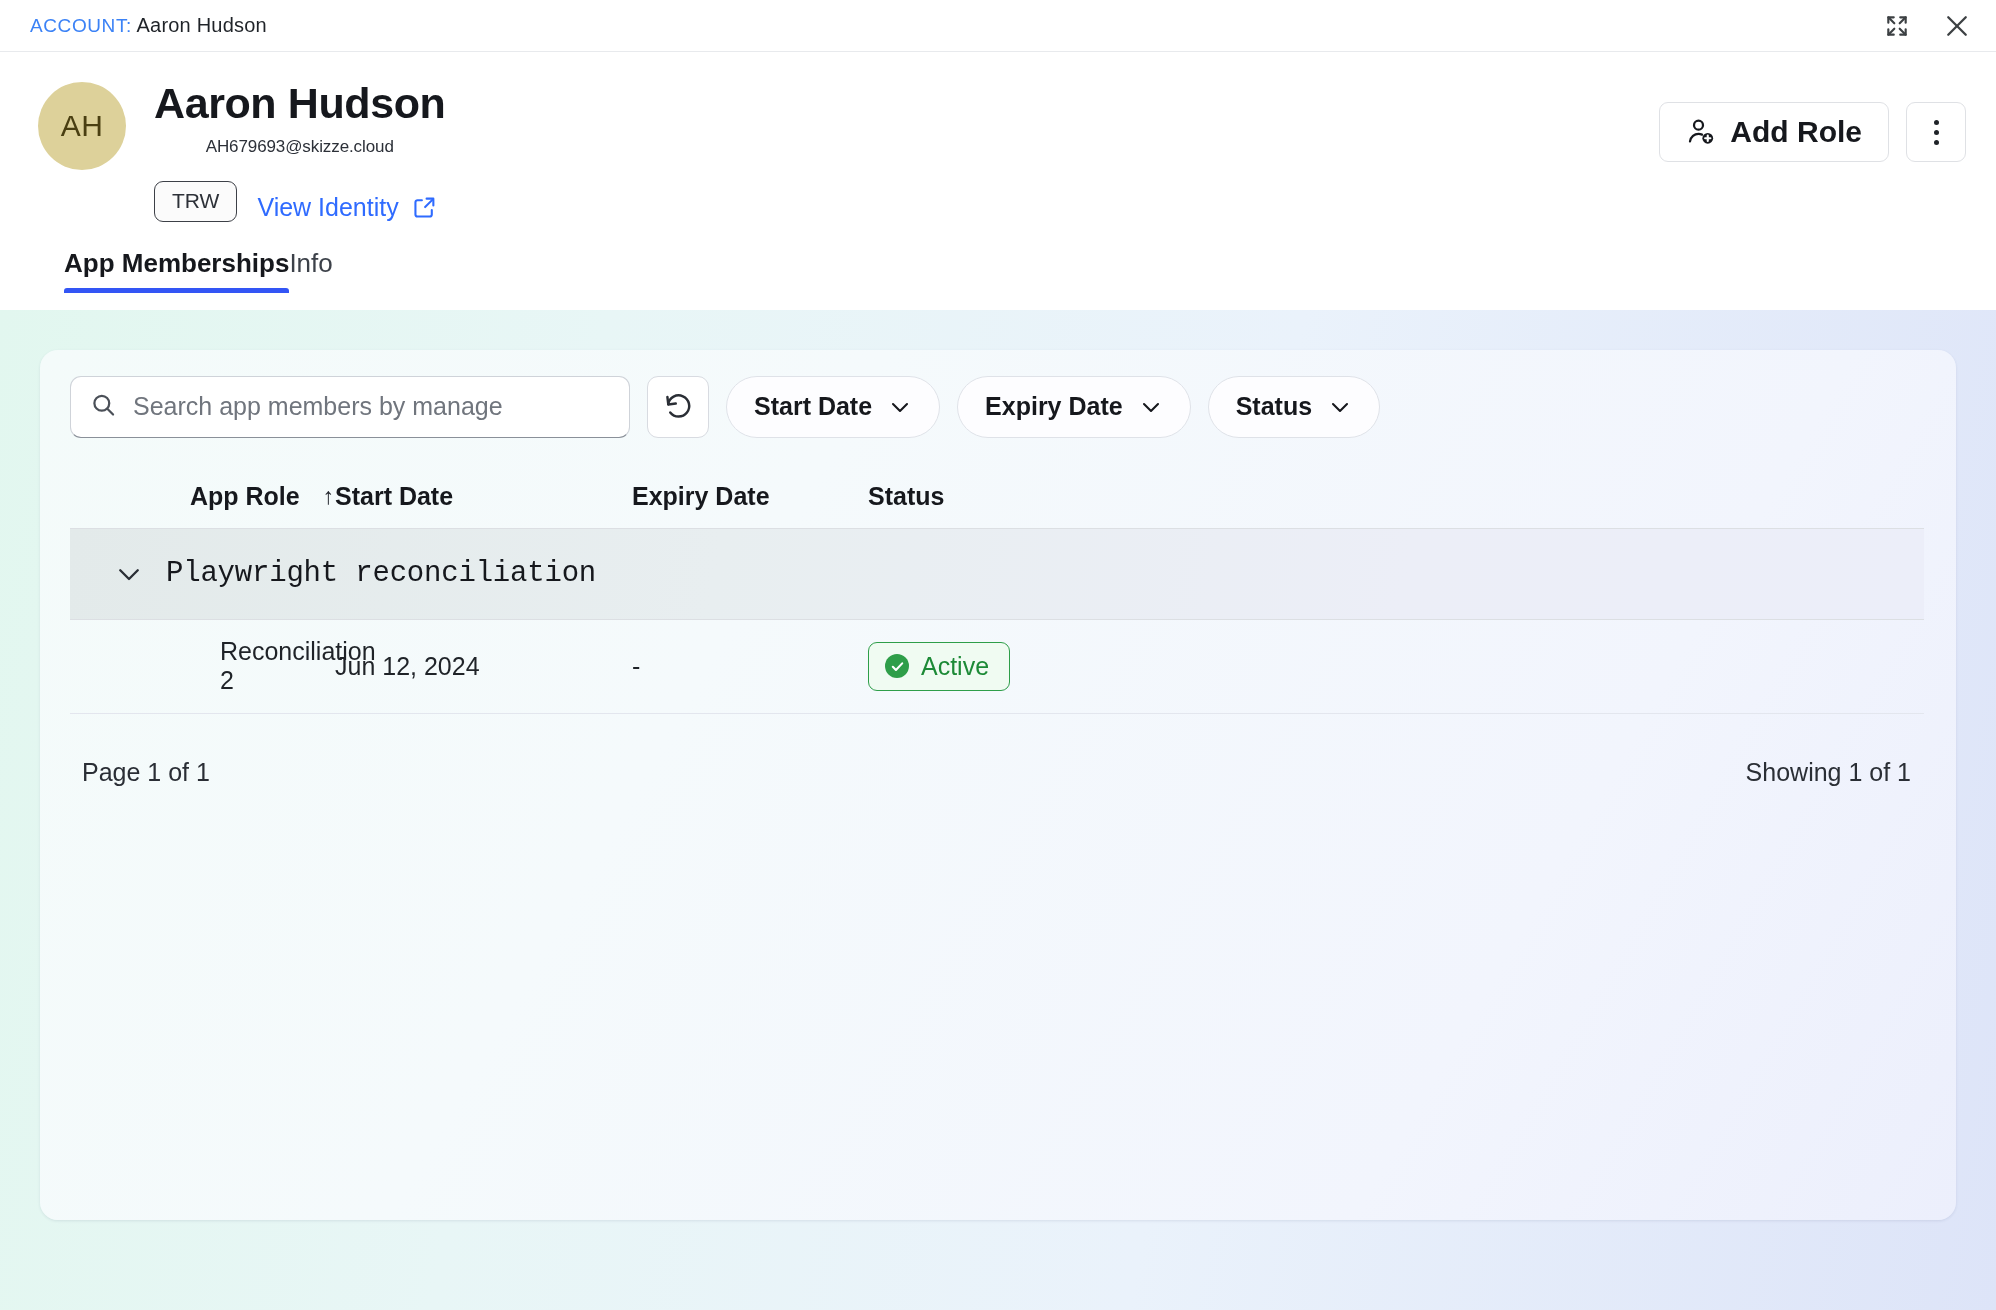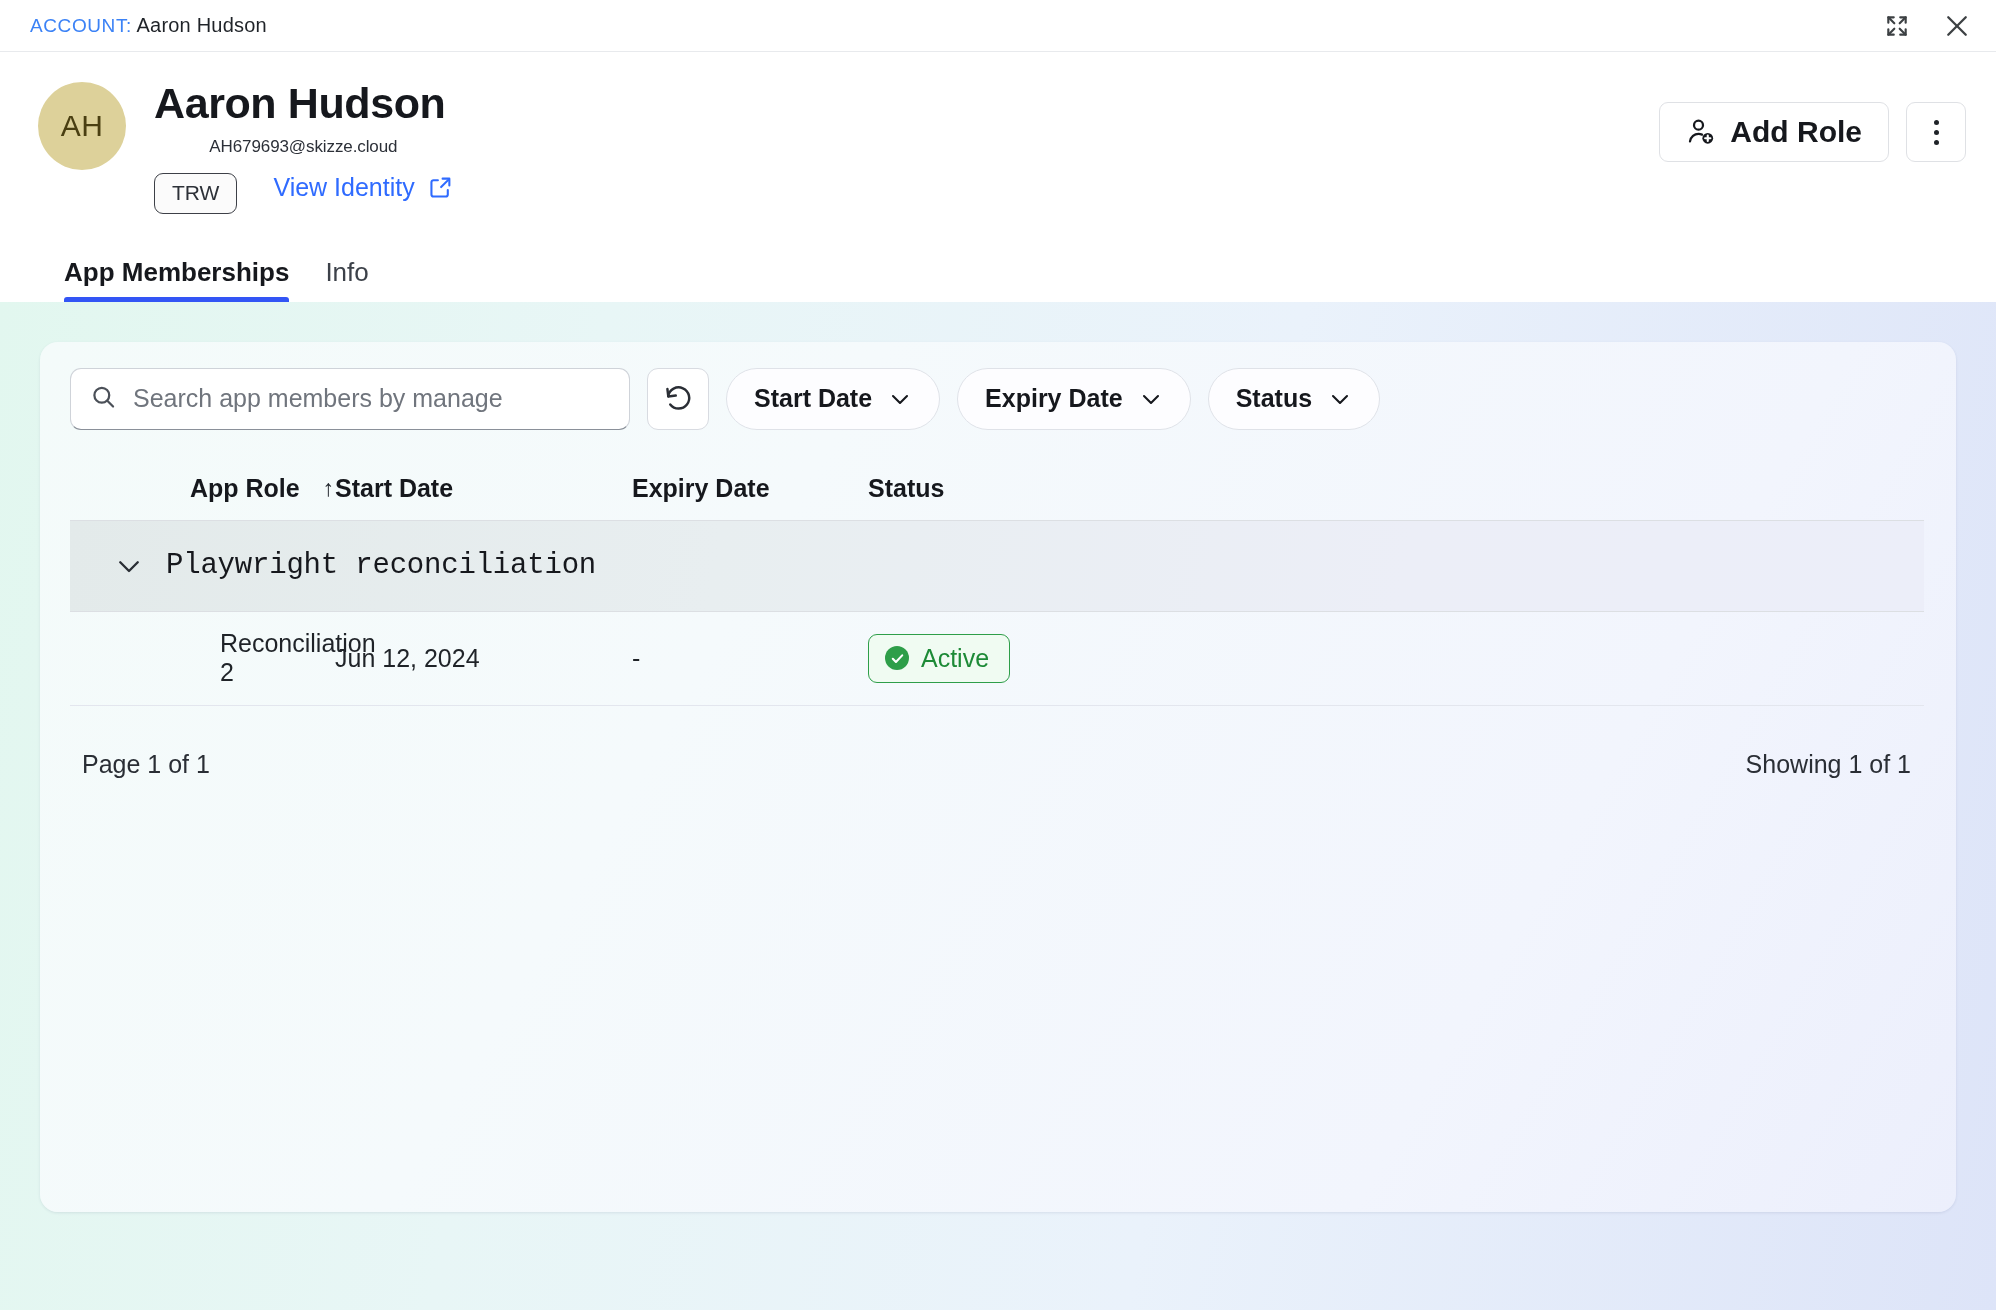--- a/index.html
+++ b/index.html
@@ -94,23 +94,23 @@
   }
   .profile-email {
     font-size: 17px;
     color: #2c3038;
     margin-top: 11px;
     letter-spacing: -0.1px;
     text-align: center;
   }
   .profile-meta {
     display: flex;
-    align-items: flex-start;
-    gap: 36px;
-    margin-top: 16px;
+    align-items: flex-end;
+    gap: 20px;
+    margin-top: 24px;
   }
   .tag-badge {
     border: 1.6px solid #3d4047;
     border-radius: 9px;
     padding: 7px 17px;
     font-size: 21px;
     color: #2d3138;
     background: #fbfbfb;
     line-height: 1.15;
   }
@@ -153,22 +153,21 @@
     background: #fff;
     display: flex; align-items: center; justify-content: center;
     cursor: pointer;
   }
   .dots { display: flex; flex-direction: column; gap: 5px; align-items: center; }
   .dots span { width: 5px; height: 5px; border-radius: 50%; background: #1f2328; display: block; }
 
   
   .tabs {
     display: flex;
-    align-items: flex-end;
-    gap: 36px;
+    align-items: flex-start;
     padding: 0 0 0 64px;
     margin-top: 26px;
     height: 62px;
   }
   .tab {
     position: relative;
     font-size: 26px;
     color: #3c4149;
     padding-bottom: 14px;
     cursor: pointer;

